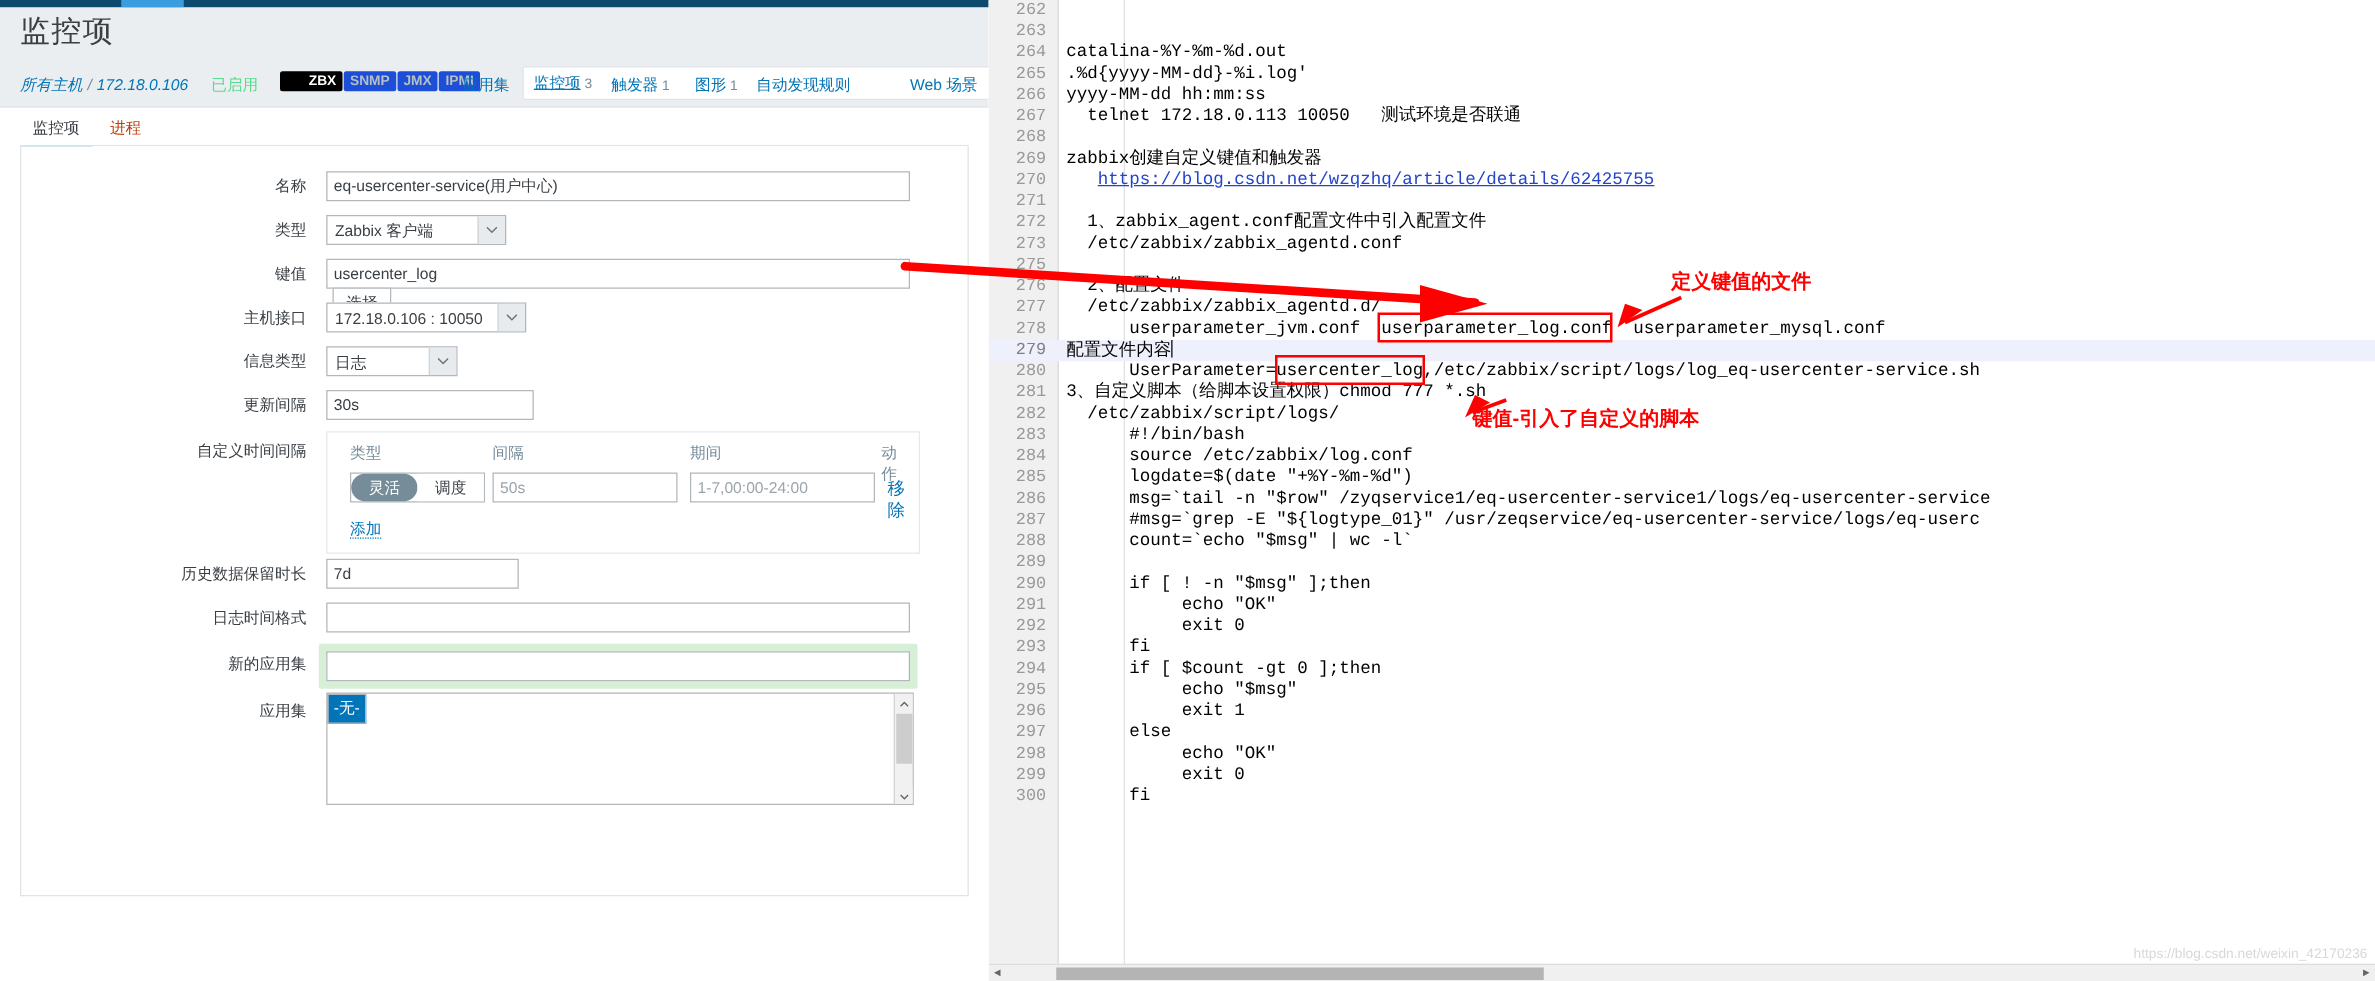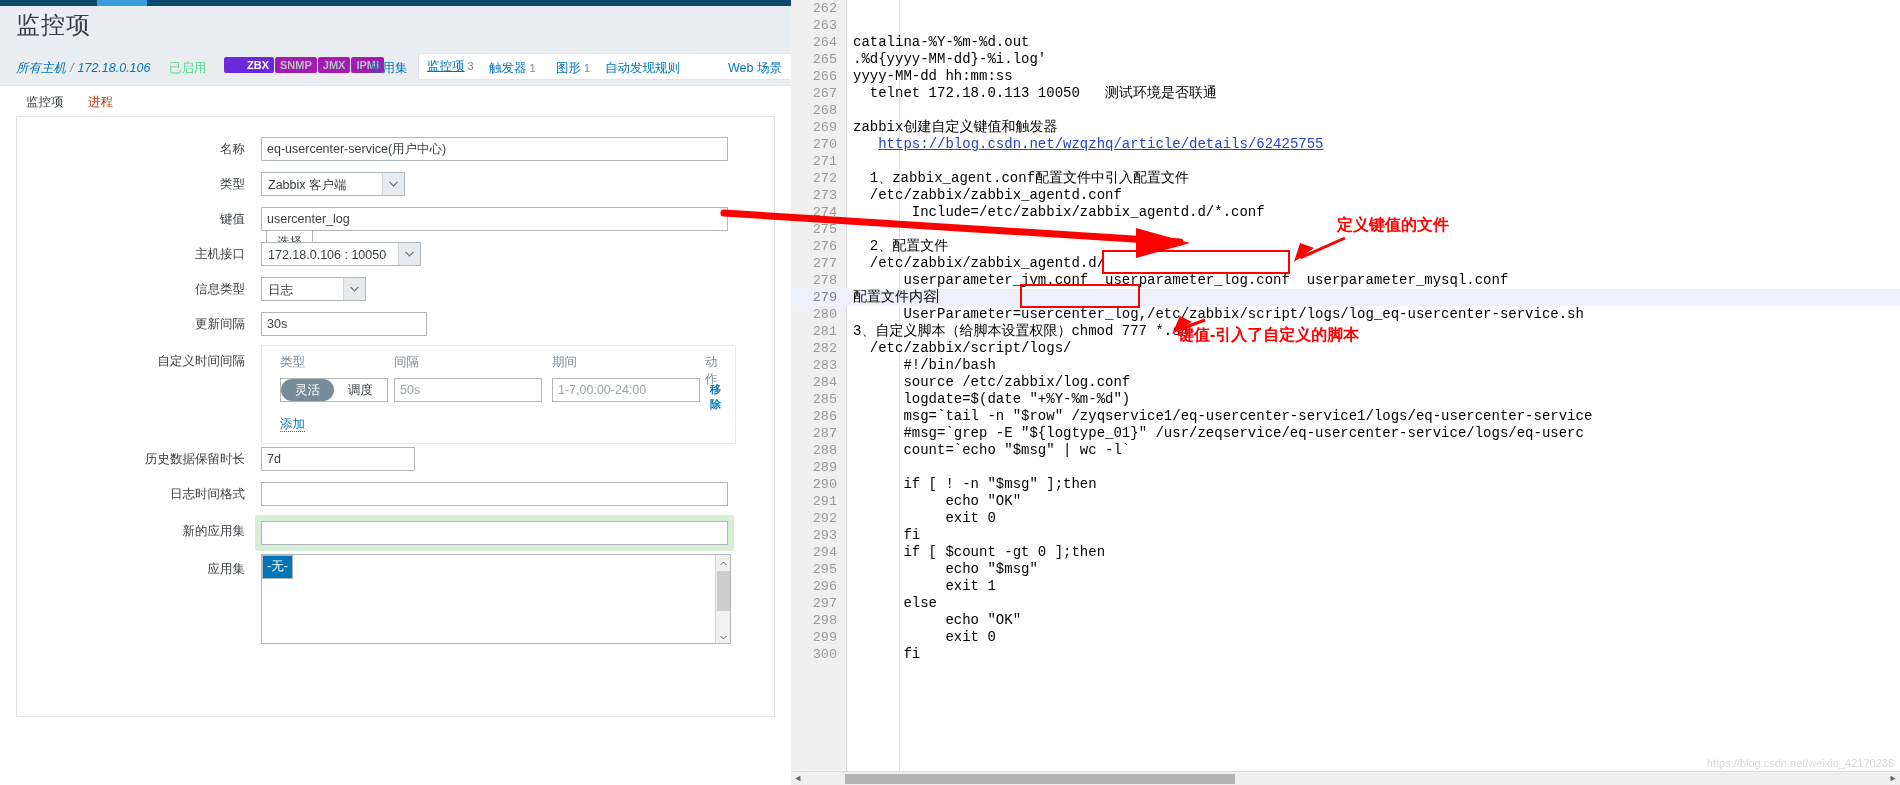--- a/index.html
+++ b/index.html
@@ -41,22 +41,22 @@
     position: absolute; top: 60px; font-size: 12.5px; white-space: nowrap;
   }
   .crumb a { color: #0275b8; text-decoration: none; }
   .crumb .sep { color: #768d99; margin: 0 4px; }
   .crumb .enabled { color: #59db8f; }
   .chip {
     display: inline-block; font-size: 11px; font-weight: bold;
     padding: 2px 5px; margin-right: 1px; border-radius: 2px;
     vertical-align: middle;
   }
-  .chip.on { background: #6d28d9; color: #fff; padding-left: 23px; }
-  .chip.off { background: #a21caf; color: #b5bfc4; }
+  .chip.on { background: #000000; color: #fff; padding-left: 23px; }
+  .chip.off { background: #1d4ed8; color: #b5bfc4; }
   .cnt { color: #768d99; font-size: 11px; margin-left: 3px; }
   .crumb-selected {
     background: #fff; border: 1px solid #dfe4e7; border-radius: 2px;
     padding: 4px 8px; position: relative; top: -1px;
   }
   .crumb-selected a { text-decoration: underline; }
 
   .tabs {
     position: absolute; left: 16px; top: 90px; width: 759px; height: 27px;
     border-bottom: 1px solid #dfe4e7;
@@ -112,21 +112,21 @@
   .toggle b {
     display: inline-block; font-size: 12.5px; font-weight: normal;
     padding: 3px 14px; line-height: 16px; height: 22px; cursor: pointer;
   }
   .toggle b.on { background: #768d99; color: #fff; border-radius: 11px; }
   .toggle b.off { background: #fff; color: #3a3f44; }
   .link-dash {
     color: #0275b8; font-size: 12.5px; text-decoration: none;
     border-bottom: 1px dotted #0275b8; cursor: pointer;
   }
-  .link-plain { color: #0275b8; font-size: 11px; text-decoration: none; cursor: pointer; font-weight: bold; }
+  .link-plain { color: #0275b8; font-size: 14px; text-decoration: none; cursor: pointer; }
   .green-wrap {
     position: absolute; left: 238px; background: #d7eed7;
     padding: 6px; border-radius: 2px;
   }
   .listbox {
     position: absolute; left: 244px; width: 470px; height: 90px;
     border: 1px solid #b1b7bb; background: #fff; overflow: hidden;
   }
   .listbox .opt {
     font-size: 12.5px; padding: 2px 4px; color: #3a3f44;
@@ -397,21 +397,20 @@
         <div class="ln"><span class="num">264</span><span class="txt">catalina-%Y-%m-%d.out</span></div>
         <div class="ln"><span class="num">265</span><span class="txt">.%d{yyyy-MM-dd}-%i.log'</span></div>
         <div class="ln"><span class="num">266</span><span class="txt">yyyy-MM-dd hh:mm:ss</span></div>
         <div class="ln"><span class="num">267</span><span class="txt">  telnet 172.18.0.113 10050   测试环境是否联通</span></div>
         <div class="ln"><span class="num">268</span><span class="txt"></span></div>
         <div class="ln"><span class="num">269</span><span class="txt">zabbix创建自定义键值和触发器</span></div>
         <div class="ln"><span class="num">270</span><span class="txt">   <a>https://blog.csdn.net/wzqzhq/article/details/62425755</a></span></div>
         <div class="ln"><span class="num">271</span><span class="txt"></span></div>
         <div class="ln"><span class="num">272</span><span class="txt">  1、zabbix_agent.conf配置文件中引入配置文件</span></div>
         <div class="ln"><span class="num">273</span><span class="txt">  /etc/zabbix/zabbix_agentd.conf</span></div>
-        <div class="ln"><span class="num">274</span><span class="txt">       Include=/etc/zabbix/zabbix_agentd.d/*.conf</span></div>
         <div class="ln"><span class="num">275</span><span class="txt"></span></div>
         <div class="ln"><span class="num">276</span><span class="txt">  2、配置文件</span></div>
         <div class="ln"><span class="num">277</span><span class="txt">  /etc/zabbix/zabbix_agentd.d/</span></div>
         <div class="ln"><span class="num">278</span><span class="txt">      userparameter_jvm.conf  userparameter_log.conf  userparameter_mysql.conf</span></div>
         <div class="ln hl"><span class="num">279</span><span class="txt">配置文件内容<span class="caret"></span></span></div>
         <div class="ln"><span class="num">280</span><span class="txt">      UserParameter=usercenter_log,/etc/zabbix/script/logs/log_eq-usercenter-service.sh</span></div>
         <div class="ln"><span class="num">281</span><span class="txt">3、自定义脚本（给脚本设置权限）chmod 777 *.sh</span></div>
         <div class="ln"><span class="num">282</span><span class="txt">  /etc/zabbix/script/logs/</span></div>
         <div class="ln"><span class="num">283</span><span class="txt">      #!/bin/bash</span></div>
         <div class="ln"><span class="num">284</span><span class="txt">      source /etc/zabbix/log.conf</span></div>

